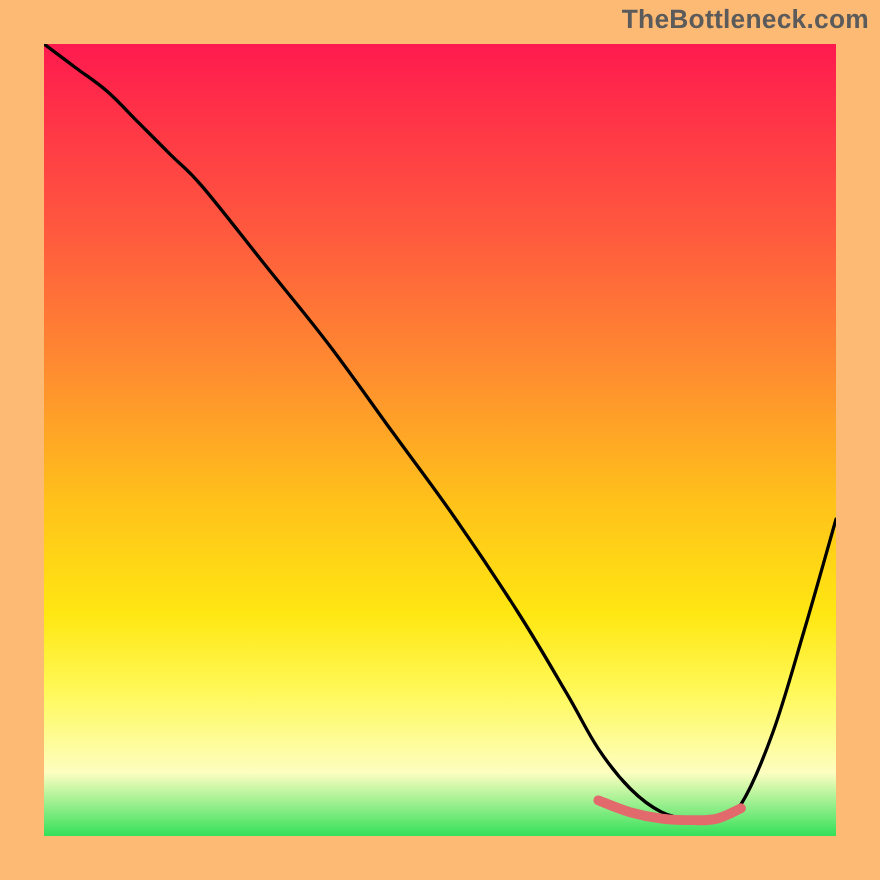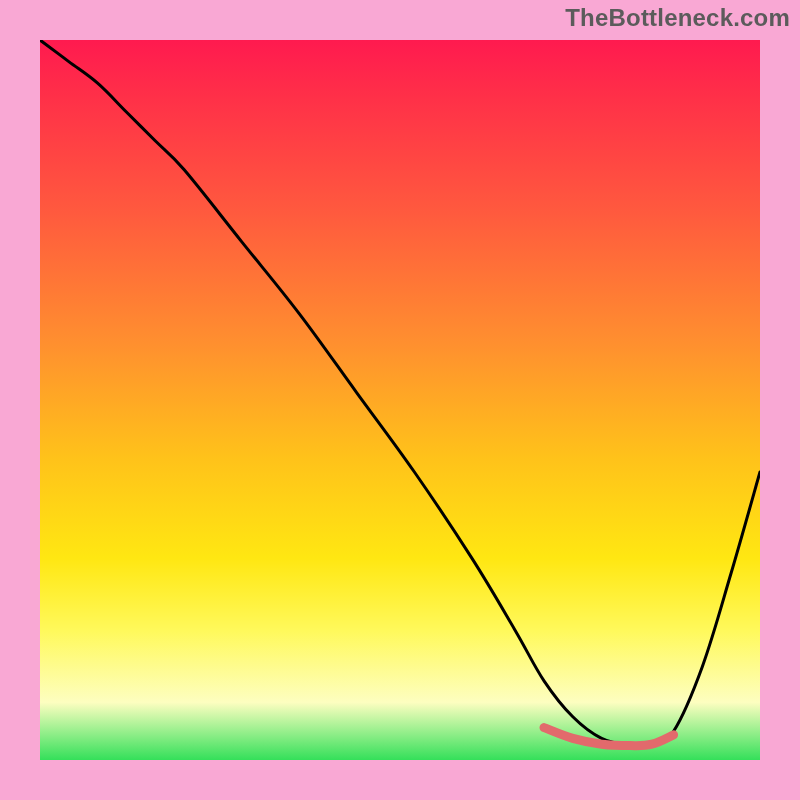--- a/index.html
+++ b/index.html
@@ -8,21 +8,21 @@
     width: 800px;
     height: 800px;
     background: #000;
     overflow: hidden;
     font-family: Arial, Helvetica, sans-serif;
   }
   .stage {
     position: relative;
     width: 800px;
     height: 800px;
-    background: #f9a8d4;
+    background: #fdba74;
   }
   .watermark {
     position: absolute;
     top: 4px;
     right: 10px;
     color: #5b5b5b;
     font-size: 24px;
     font-weight: bold;
     letter-spacing: 0.2px;
     z-index: 5;

